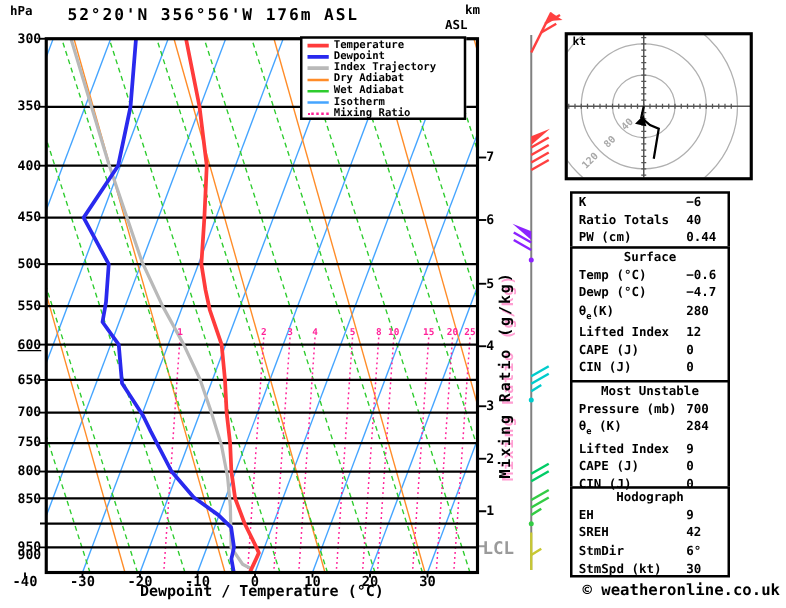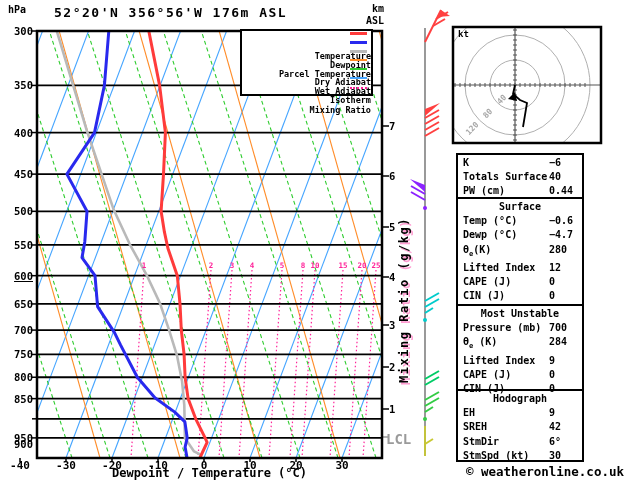--- a/index.html
+++ b/index.html
@@ -3,37 +3,37 @@
 <meta charset="utf-8">
 <style>
   html,body{margin:0;padding:0;background:#fff;}
   #app{position:relative;width:629px;height:486px;background:#fff;overflow:hidden;
        font-family:"DejaVu Sans Mono",monospace;color:#000;}
   .abs{position:absolute;}
   .lbl{position:absolute;font-weight:bold;white-space:pre;}
   #title{left:54px;top:5px;font-size:13px;letter-spacing:1.5px;}
   #hpa-unit{left:8px;top:4px;font-size:10px;}
   #km-unit{left:356px;top:3px;width:28px;text-align:right;font-size:10px;}
-  #asl-unit{left:356px;top:15px;width:28px;text-align:right;font-size:10px;}
+  #asl-unit{left:356px;top:15px;width:28px;font-size:10px;}
   #datetime{left:412px;top:5px;width:214px;text-align:right;font-size:11.5px;}
   #xlabel{left:37px;top:466px;width:345px;text-align:center;font-size:12px;}
   #footer{left:440px;top:464px;width:184px;text-align:right;font-size:12.5px;}
   #lcl{left:386px;top:431px;font-size:14px;color:#9a9a9a;}
   #kt-label{left:458px;top:29px;font-size:9px;}
   #mr-axis-label{left:404px;top:300px;font-size:12px;letter-spacing:1.5px;
      transform:translate(-50%,-50%) rotate(-90deg);transform-origin:center;
      text-shadow:-2px 2px 0 #ff9ed2;}
   .ptick{position:absolute;left:3px;width:30px;text-align:right;font-size:10.5px;font-weight:bold;}
   .ttick{position:absolute;width:44px;text-align:center;font-size:11px;font-weight:bold;top:459px;}
   .kmtick{position:absolute;left:389px;font-size:10.5px;font-weight:bold;}
   .mrv{position:absolute;width:20px;text-align:center;font-size:7.5px;font-weight:bold;color:#ff2299;top:261px;}
   .ring{position:absolute;font-size:8px;font-weight:bold;color:#a8a8a8;transform:rotate(-45deg);}
   #legend{left:240px;top:29px;width:133px;height:67px;border:2px solid #000;background:#fff;
           box-sizing:border-box;padding:1px 0 0 4px;}
-  .lgrow{display:flex;align-items:flex-end;height:9.1px;flex-direction:column;}
+  .lgrow{display:flex;align-items:center;height:9.1px;}
   .lgswatch{width:17px;margin-right:4px;flex:0 0 17px;}
   .lgtext{font-size:8.5px;font-weight:bold;line-height:9px;white-space:pre;}
   #stats{left:456px;top:155px;width:128px;}
   .statbox{border:2px solid #000;background:#fff;box-sizing:border-box;
            margin-top:-2px;padding:1px 0 0 5px;}
   .srow{font-size:10px;font-weight:bold;line-height:14.2px;white-space:pre;position:relative;}
   .srow .val{position:absolute;left:86px;top:0;}
   .shead{font-size:10px;font-weight:bold;line-height:14.2px;text-align:center;margin-left:-5px;}
   sub{font-size:7px;}
   svg{position:absolute;left:0;top:0;}
@@ -316,21 +316,21 @@
       <div class="lgrow">
         <span class="lgswatch" style="border-top: 3px solid rgb(255, 59, 59);"></span>
         <span class="lgtext">Temperature</span>
       </div>
       <div class="lgrow">
         <span class="lgswatch" style="border-top: 3px solid rgb(41, 41, 238);"></span>
         <span class="lgtext">Dewpoint</span>
       </div>
       <div class="lgrow">
         <span class="lgswatch" style="border-top: 3px solid rgb(185, 185, 185);"></span>
-        <span class="lgtext">Parcel Temperature</span>
+        <span class="lgtext">Index Trajectory</span>
       </div>
       <div class="lgrow">
         <span class="lgswatch" style="border-top: 2px solid rgb(255, 140, 40);"></span>
         <span class="lgtext">Dry Adiabat</span>
       </div>
       <div class="lgrow">
         <span class="lgswatch" style="border-top: 2px solid rgb(46, 204, 46);"></span>
         <span class="lgtext">Wet Adiabat</span>
       </div>
       <div class="lgrow">
@@ -339,21 +339,21 @@
       </div>
       <div class="lgrow">
         <span class="lgswatch" style="border-top: 2px dotted rgb(255, 34, 153);"></span>
         <span class="lgtext">Mixing Ratio</span>
       </div>
     </div>
 
   <div id="stats" class="abs">
       <div class="statbox" style="height: 46px;">
         <div class="srow"><span>K</span><span class="val">−6</span></div>
-        <div class="srow"><span>Totals Surface</span><span class="val">40</span></div>
+        <div class="srow"><span>Ratio Totals</span><span class="val">40</span></div>
         <div class="srow"><span>PW (cm)</span><span class="val">0.44</span></div>
       </div>
       <div class="statbox" style="height: 109px;">
         <div class="shead">Surface</div>
         <div class="srow"><span>Temp (°C)</span><span class="val">−0.6</span></div>
         <div class="srow"><span>Dewp (°C)</span><span class="val">−4.7</span></div>
         <div class="srow"><span>θ<sub>e</sub>(K)</span><span class="val">280</span></div>
         <div class="srow"><span>Lifted Index</span><span class="val">12</span></div>
         <div class="srow"><span>CAPE (J)</span><span class="val">0</span></div>
         <div class="srow"><span>CIN (J)</span><span class="val">0</span></div>

